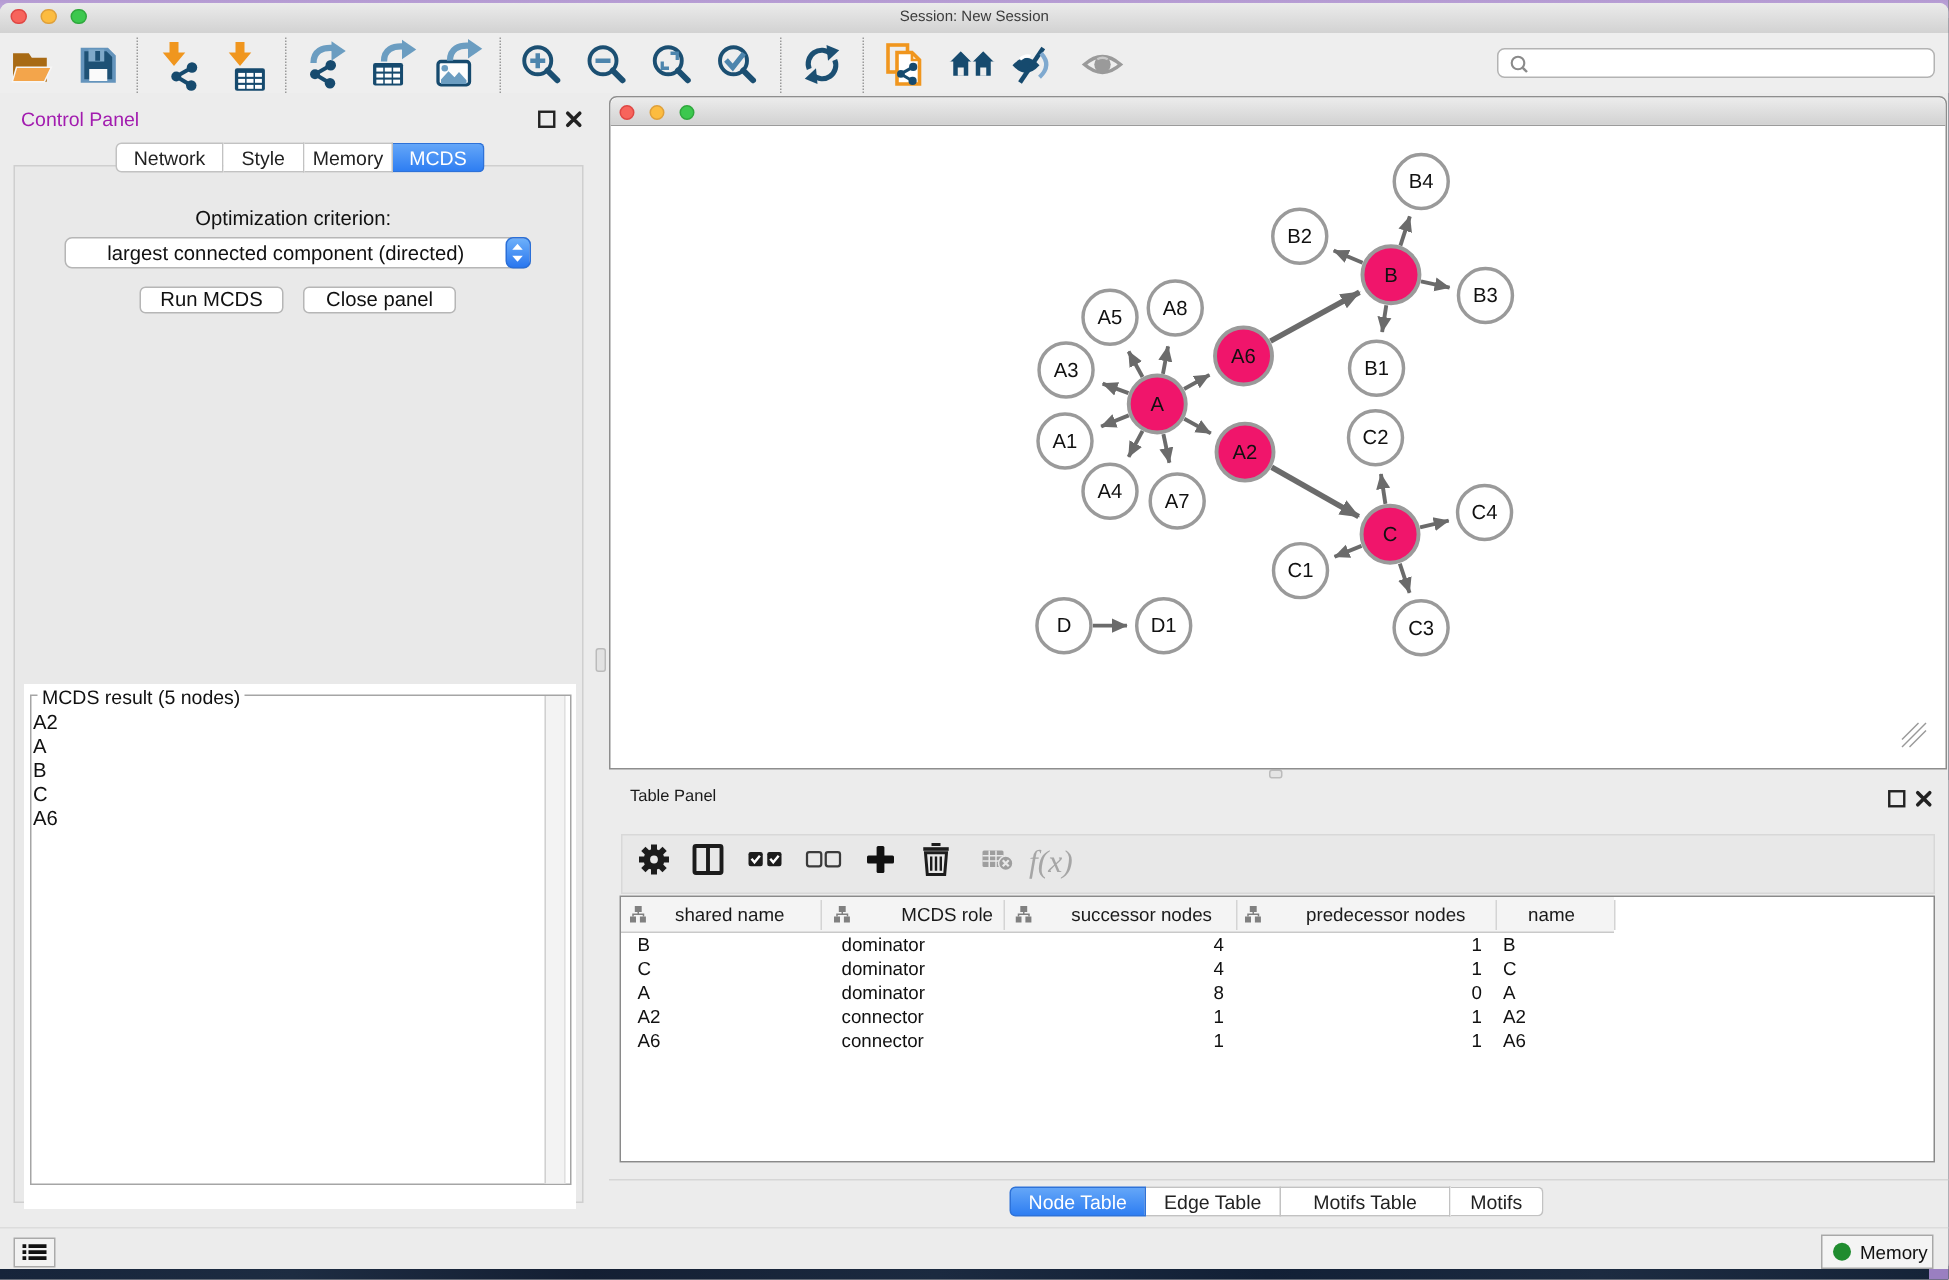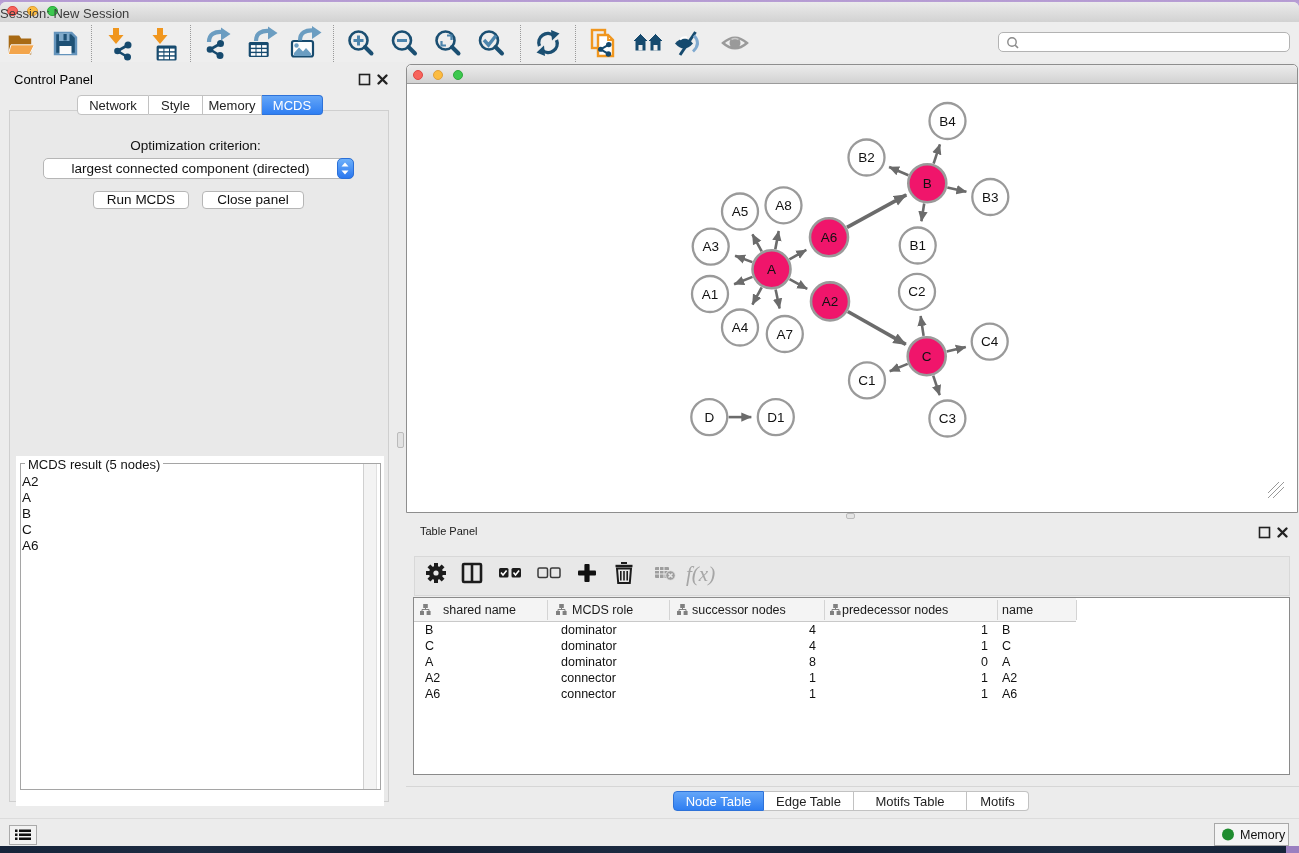--- a/index.html
+++ b/index.html
@@ -8,28 +8,28 @@
 #desktop-top{left:0;top:0;width:1299px;height:12px;background:linear-gradient(#b49ad2,#c9b5e2)}
 #desktop-bot{left:0;top:843px;width:1299px;height:10px;background:linear-gradient(90deg,#16243a,#1d2c42 15%,#141f33 30%,#1b2a40 48%,#122036 65%,#1c2b41 82%,#152338)}
 #desktop-bot:before{content:"";position:absolute;left:1286px;top:3px;width:13px;height:7px;background:#9a7fc0}
 #appwin{left:0;top:2px;width:1299px;height:844px;background:#ececec;border-radius:6px 6px 0 0}
 
 #titlebar{left:0;top:0;width:1299px;height:21px;background:linear-gradient(#ebebeb,#d2d2d2);border-radius:6px 6px 0 0;border-bottom:1px solid #9f9f9f}
 .tl{width:10.5px;height:10.5px;border-radius:50%;top:3.5px}
 .tl.r{background:#f7645c;border:1px solid #df4744}
 .tl.y{background:#fcbc40;border:1px solid #dfa03a}
 .tl.g{background:#3cc84e;border:1px solid #2fa83d}
-#titlebar .txt{top:4px;left:0;width:100%;font-size:13px;color:#3c3c3c}
+#titlebar .txt{top:4px;left:0;width:100%;text-align:center;font-size:10px;color:#3c3c3c}
 
 #toolbar{left:0;top:20px;width:1299px;height:40px;background:#eeeeee}
 .tsep{top:3px;width:0;height:37px;border-left:1px dotted #9a9a9a}
 #searchbox{left:998px;top:10px;width:292px;height:20px;background:#fff;border:1px solid #b3b3b3;border-radius:5px}
 
 #cpanel{left:0;top:60px;width:391px;height:756px;background:#ececec}
-#cpanel .hdr{left:14px;top:10px;font-size:13px;color:#000000}
+#cpanel .hdr{left:14px;top:10px;font-size:13px;color:#a21caf}
 .winbtns{top:11px}
 #innerpanel{left:9px;top:48px;width:380px;height:692px;background:#e9e9e9;border:1px solid #cfcfcf}
 .tabstrip{top:33px;height:20px;font-size:13px;color:#222}
 .tab{position:absolute;top:0;height:20px;background:#fff;border:1px solid #c2c2c2;border-left:none;line-height:19px;text-align:center}
 .tab.first{border-left:1px solid #c2c2c2;border-radius:4px 0 0 4px}
 .tab.last{border-radius:0 4px 4px 0}
 .tab.sel{background:linear-gradient(#64a6f8,#2e7ef2);color:#fff;border-color:#2e72d8}
 #optlabel{left:0;top:76px;width:391px;text-align:center;font-size:13.5px;color:#111}
 #dropdown{left:43px;top:96px;width:311px;height:21px;background:#fff;border:1px solid #b6b6b6;border-radius:5px;font-size:13.5px;color:#111;text-align:center;line-height:19px;padding-right:16px}
 #stepper{left:337px;top:96px;width:17px;height:21px;background:linear-gradient(#6db0fa,#2a77ef);border-radius:5px;border:1px solid #2a6fd8}
@@ -46,21 +46,21 @@
 #netwin{left:406px;top:62px;width:892px;height:449px;background:#fff;border:1px solid #8e8e8e;border-radius:5px 5px 0 0}
 #nettitle{left:0;top:0;width:890px;height:19px;background:linear-gradient(#ececec,#d2d2d2);border-radius:5px 5px 0 0;border-bottom:1px solid #9b9b9b}
 #nettitle .txt{top:3px;left:0;width:100%;text-align:center;font-size:13px;color:#3c3c3c}
 
 #tpanel{left:406px;top:518px;width:893px;height:298px;background:#ececec}
 #tpanel .hdr{left:14px;top:5px;font-size:11px;color:#1a1a1a}
 #ttoolbar{left:8px;top:36px;width:876px;height:40px;background:#e8e8e8;border:1px solid #d8d8d8}
 #ttable{left:7px;top:77px;width:877px;height:178px;background:#fff;border:1px solid #8a8a8a}
 #thead{left:0;top:0;width:662px;height:24px;background:#f4f4f4;border-bottom:1px solid #c9c9c9;font-size:12.5px;color:#1a1a1a}
 .colsep{position:absolute;top:2px;height:20px;width:0;border-left:1px solid #d4d4d4}
-.hcell{position:absolute;top:5px;text-align:left}
+.hcell{position:absolute;top:5px;text-align:right}
 .trow{position:absolute;font-size:12.5px;color:#111;height:16px;line-height:16px}
 .tabline{left:0px;top:266px;width:893px;height:0;border-top:1px solid #d6d6d6}
 
 #statusbar{left:0;top:816px;width:1299px;height:26px;background:#ececec;border-top:1px solid #dcdcdc}
 #listbtn{left:9px;top:6px;width:28px;height:20px;background:#f2f2f2;border:1px solid #aaa}
 #membtn{left:1214px;top:4px;width:75px;height:23px;background:#f4f4f4;border:1px solid #a8a8a8;font-size:12.5px;color:#111}
 </style></head>
 <body>
 <div class="abs" id="desktop-top"></div>
 <div class="abs" id="desktop-bot"></div>

